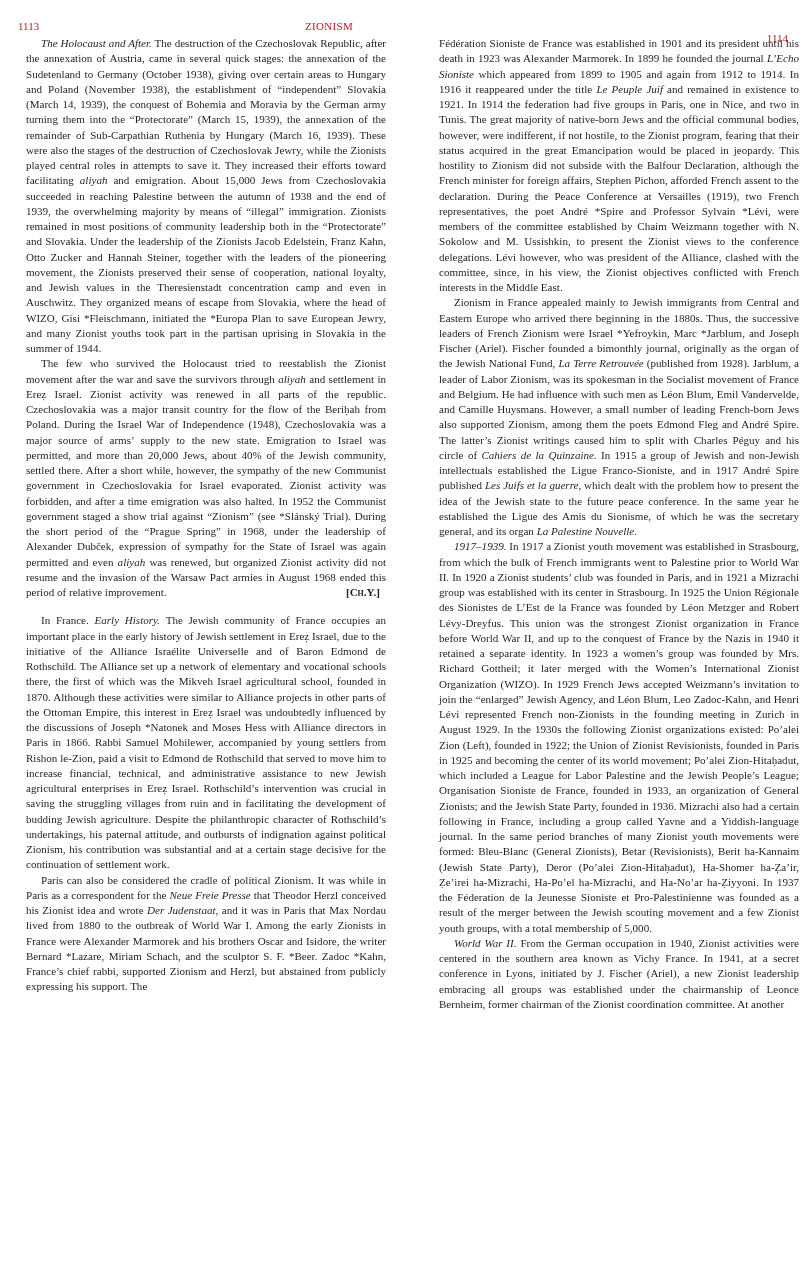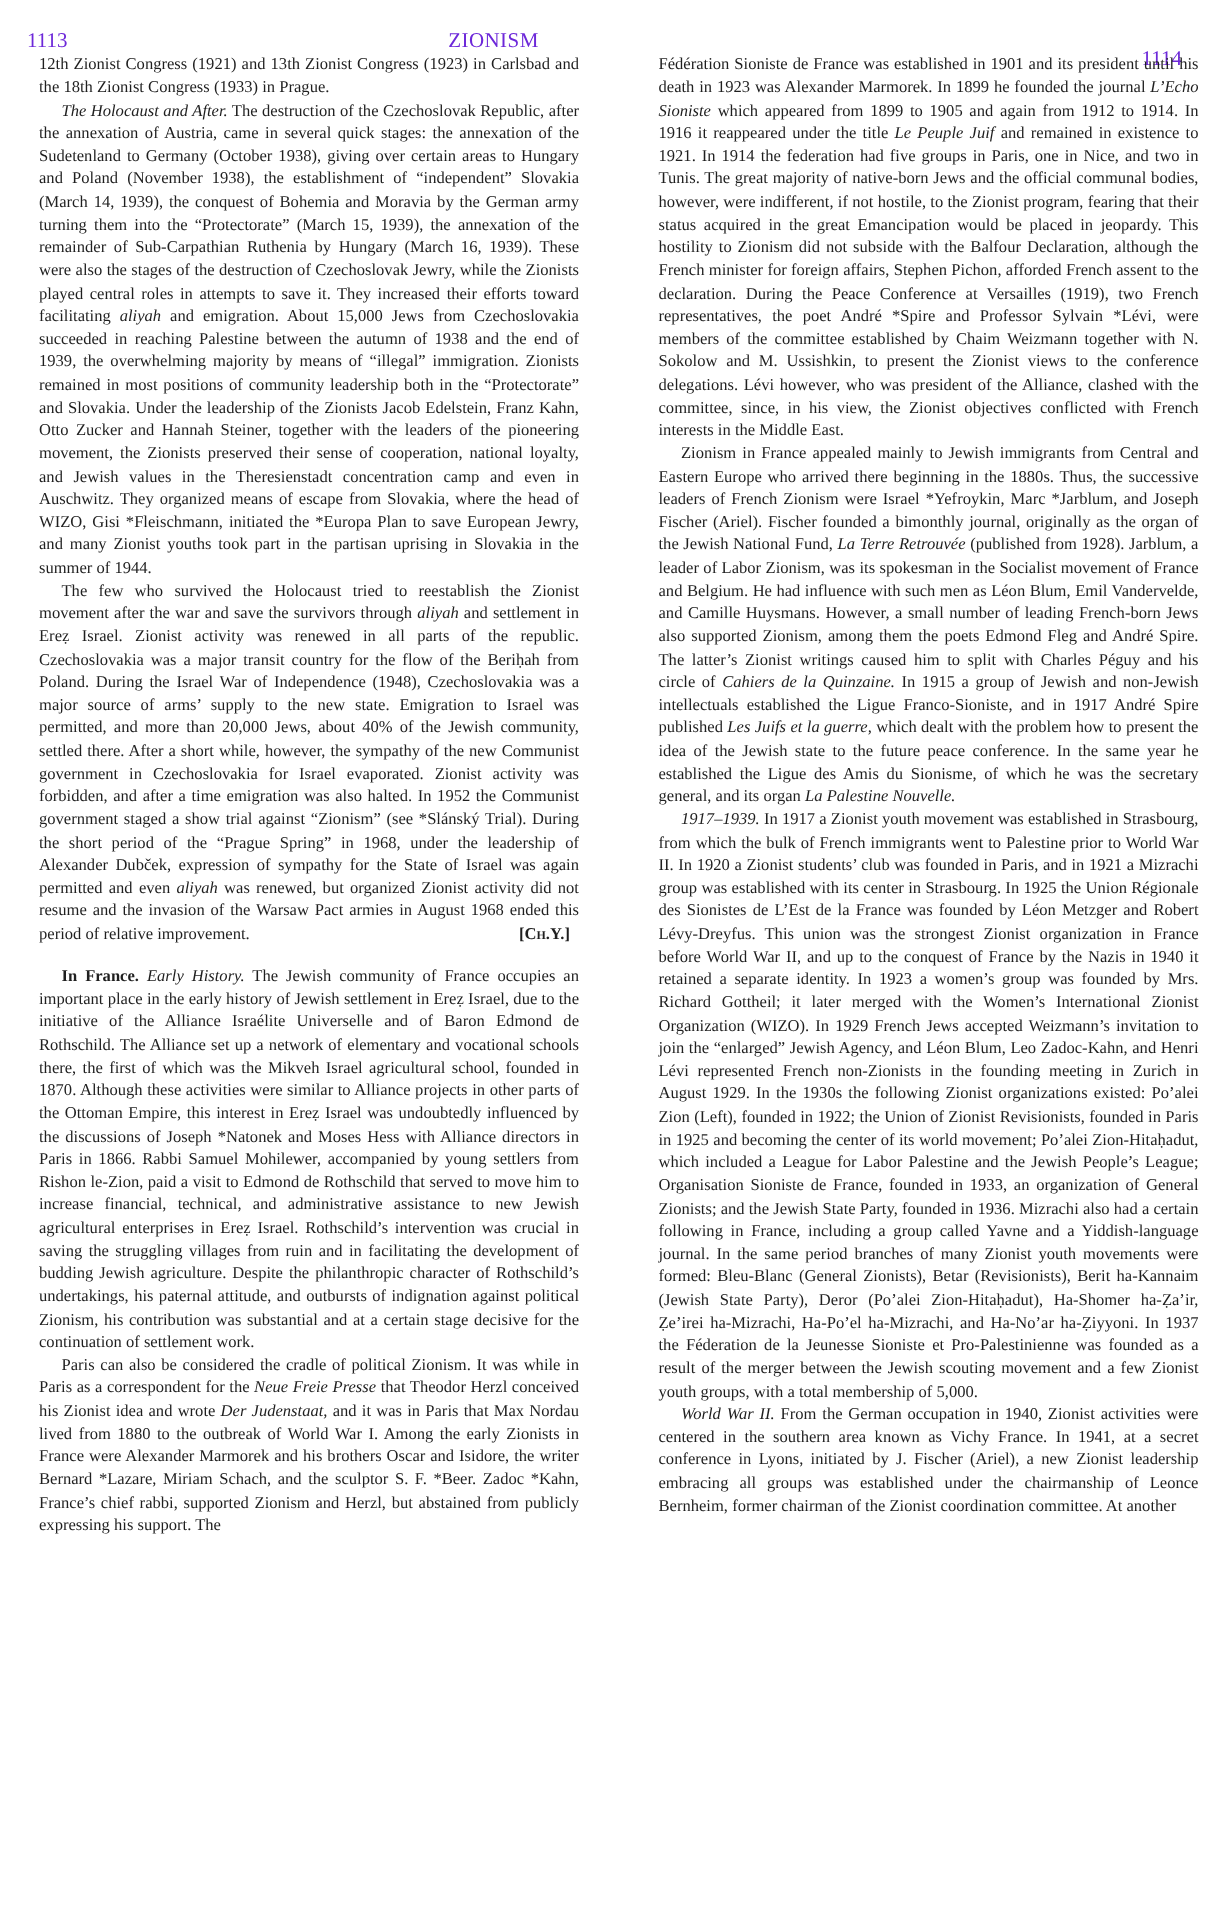--- a/index.html
+++ b/index.html
@@ -3,51 +3,50 @@
 <meta charset="utf-8">
 <style>
   html, body { margin: 0; padding: 0; background: #ffffff; }
   body {
     width: 805px; height: 1274px; overflow: hidden; position: relative;
     font-family: "Liberation Serif", "DejaVu Serif", serif;
     color: #1f1f1f;
   }
   .header {
     position: absolute; left: 0; top: 14px; width: 805px; height: 22px;
-    font-size: 14px; color: #6d28d9;
+    font-size: 11px; color: #b91c1c;
   }
   .header .pn-left { position: absolute; left: 18px; top: 6px; }
   .header .title { position: absolute; left: 0; width: 658px; top: 6px; text-align: center; letter-spacing: 0.3px; }
   .header .pn-right { position: absolute; right: 17px; top: 18px; }
   .col {
     position: absolute; top: 36px; width: 360px;
     font-size: 11.05px; line-height: 15.25px;
     text-align: justify; hyphens: none;
   }
   .col-left { left: 26px; }
   .col-right { left: 439px; }
   .para { margin: 0; text-indent: 15px; }
   .para.noindent { text-indent: 0; }
   .para.gap-before { margin-top: 13px; }
   .para .it { font-style: italic; }
-  .para .bd { font-weight: bold; }
+  .para .bd { font-weight: normal; }
   .para .sig { float: right; margin-right: 6px; font-weight: bold; }
   .para .sc { font-variant: small-caps; }
 </style>
 </head>
 <body>
 
 <div class="header">
   <span class="pn-left">1113</span>
   <span class="title">ZIONISM</span>
   <span class="pn-right">1114</span>
 </div>
 
 <div class="col col-left">
-    <p class="para noindent"><span>12th Zionist Congress (1921) and 13th Zionist Congress (1923) in Carlsbad and the 18th Zionist Congress (1933) in Prague.</span></p>
     <p class="para"><span class="it">The Holocaust and After.</span><span> The destruction of the Czechoslovak Republic, after the annexation of Austria, came in several quick stages: the annexation of the Sudetenland to Germany (October 1938), giving over certain areas to Hungary and Poland (November 1938), the establishment of “independent” Slovakia (March 14, 1939), the conquest of Bohemia and Moravia by the German army turning them into the “Protectorate” (March 15, 1939), the annexation of the remainder of Sub-Carpathian Ruthenia by Hungary (March 16, 1939). These were also the stages of the destruction of Czechoslovak Jewry, while the Zionists played central roles in attempts to save it. They increased their efforts toward facilitating </span><span class="it">aliyah</span><span> and emigration. About 15,000 Jews from Czechoslovakia succeeded in reaching Palestine between the autumn of 1938 and the end of 1939, the overwhelming majority by means of “illegal” immigration. Zionists remained in most positions of community leadership both in the “Protectorate” and Slovakia. Under the leadership of the Zionists Jacob Edelstein, Franz Kahn, Otto Zucker and Hannah Steiner, together with the leaders of the pioneering movement, the Zionists preserved their sense of cooperation, national loyalty, and Jewish values in the Theresienstadt concentration camp and even in Auschwitz. They organized means of escape from Slovakia, where the head of WIZO, Gisi *Fleischmann, initiated the *Europa Plan to save European Jewry, and many Zionist youths took part in the partisan uprising in Slovakia in the summer of 1944.</span></p>
     <p class="para"><span>The few who survived the Holocaust tried to reestablish the Zionist movement after the war and save the survivors through </span><span class="it">aliyah</span><span> and settlement in Ereẓ Israel. Zionist activity was renewed in all parts of the republic. Czechoslovakia was a major transit country for the flow of the Beriḥah from Poland. During the Israel War of Independence (1948), Czechoslovakia was a major source of arms’ supply to the new state. Emigration to Israel was permitted, and more than 20,000 Jews, about 40% of the Jewish community, settled there. After a short while, however, the sympathy of the new Communist government in Czechoslovakia for Israel evaporated. Zionist activity was forbidden, and after a time emigration was also halted. In 1952 the Communist government staged a show trial against “Zionism” (see *Slánský Trial). During the short period of the “Prague Spring” in 1968, under the leadership of Alexander Dubček, expression of sympathy for the State of Israel was again permitted and even </span><span class="it">aliyah</span><span> was renewed, but organized Zionist activity did not resume and the invasion of the Warsaw Pact armies in August 1968 ended this period of relative improvement. </span><span class="sig sc">[Ch.Y.]</span></p>
     <p class="para gap-before"><span class="bd">In France.</span><span> </span><span class="it">Early History.</span><span> The Jewish community of France occupies an important place in the early history of Jewish settlement in Ereẓ Israel, due to the initiative of the Alliance Israélite Universelle and of Baron Edmond de Rothschild. The Alliance set up a network of elementary and vocational schools there, the first of which was the Mikveh Israel agricultural school, founded in 1870. Although these activities were similar to Alliance projects in other parts of the Ottoman Empire, this interest in Ereẓ Israel was undoubtedly influenced by the discussions of Joseph *Natonek and Moses Hess with Alliance directors in Paris in 1866. Rabbi Samuel Mohilewer, accompanied by young settlers from Rishon le-Zion, paid a visit to Edmond de Rothschild that served to move him to increase financial, technical, and administrative assistance to new Jewish agricultural enterprises in Ereẓ Israel. Rothschild’s intervention was crucial in saving the struggling villages from ruin and in facilitating the development of budding Jewish agriculture. Despite the philanthropic character of Rothschild’s undertakings, his paternal attitude, and outbursts of indignation against political Zionism, his contribution was substantial and at a certain stage decisive for the continuation of settlement work.</span></p>
     <p class="para"><span>Paris can also be considered the cradle of political Zionism. It was while in Paris as a correspondent for the </span><span class="it">Neue Freie Presse</span><span> that Theodor Herzl conceived his Zionist idea and wrote </span><span class="it">Der Judenstaat,</span><span> and it was in Paris that Max Nordau lived from 1880 to the outbreak of World War I. Among the early Zionists in France were Alexander Marmorek and his brothers Oscar and Isidore, the writer Bernard *Lazare, Miriam Schach, and the sculptor S. F. *Beer. Zadoc *Kahn, France’s chief rabbi, supported Zionism and Herzl, but abstained from publicly expressing his support. The</span></p>
   </div>
 <div class="col col-right">
     <p class="para noindent"><span>Fédération Sioniste de France was established in 1901 and its president until his death in 1923 was Alexander Marmorek. In 1899 he founded the journal </span><span class="it">L’Echo Sioniste</span><span> which appeared from 1899 to 1905 and again from 1912 to 1914. In 1916 it reappeared under the title </span><span class="it">Le Peuple Juif</span><span> and remained in existence to 1921. In 1914 the federation had five groups in Paris, one in Nice, and two in Tunis. The great majority of native-born Jews and the official communal bodies, however, were indifferent, if not hostile, to the Zionist program, fearing that their status acquired in the great Emancipation would be placed in jeopardy. This hostility to Zionism did not subside with the Balfour Declaration, although the French minister for foreign affairs, Stephen Pichon, afforded French assent to the declaration. During the Peace Conference at Versailles (1919), two French representatives, the poet André *Spire and Professor Sylvain *Lévi, were members of the committee established by Chaim Weizmann together with N. Sokolow and M. Ussishkin, to present the Zionist views to the conference delegations. Lévi however, who was president of the Alliance, clashed with the committee, since, in his view, the Zionist objectives conflicted with French interests in the Middle East.</span></p>
     <p class="para"><span>Zionism in France appealed mainly to Jewish immigrants from Central and Eastern Europe who arrived there beginning in the 1880s. Thus, the successive leaders of French Zionism were Israel *Yefroykin, Marc *Jarblum, and Joseph Fischer (Ariel). Fischer founded a bimonthly journal, originally as the organ of the Jewish National Fund, </span><span class="it">La Terre Retrouvée</span><span> (published from 1928). Jarblum, a leader of Labor Zionism, was its spokesman in the Socialist movement of France and Belgium. He had influence with such men as Léon Blum, Emil Vandervelde, and Camille Huysmans. However, a small number of leading French-born Jews also supported Zionism, among them the poets Edmond Fleg and André Spire. The latter’s Zionist writings caused him to split with Charles Péguy and his circle of </span><span class="it">Cahiers de la Quinzaine.</span><span> In 1915 a group of Jewish and non-Jewish intellectuals established the Ligue Franco-Sioniste, and in 1917 André Spire published </span><span class="it">Les Juifs et la guerre,</span><span> which dealt with the problem how to present the idea of the Jewish state to the future peace conference. In the same year he established the Ligue des Amis du Sionisme, of which he was the secretary general, and its organ </span><span class="it">La Palestine Nouvelle.</span></p>
     <p class="para"><span class="it">1917–1939.</span><span> In 1917 a Zionist youth movement was established in Strasbourg, from which the bulk of French immigrants went to Palestine prior to World War II. In 1920 a Zionist students’ club was founded in Paris, and in 1921 a Mizrachi group was established with its center in Strasbourg. In 1925 the Union Régionale des Sionistes de L’Est de la France was founded by Léon Metzger and Robert Lévy-Dreyfus. This union was the strongest Zionist organization in France before World War II, and up to the conquest of France by the Nazis in 1940 it retained a separate identity. In 1923 a women’s group was founded by Mrs. Richard Gottheil; it later merged with the Women’s International Zionist Organization (WIZO). In 1929 French Jews accepted Weizmann’s invitation to join the “enlarged” Jewish Agency, and Léon Blum, Leo Zadoc-Kahn, and Henri Lévi represented French non-Zionists in the founding meeting in Zurich in August 1929. In the 1930s the following Zionist organizations existed: Po’alei Zion (Left), founded in 1922; the Union of Zionist Revisionists, founded in Paris in 1925 and becoming the center of its world movement; Po’alei Zion-Hitaḥadut, which included a League for Labor Palestine and the Jewish People’s League; Organisation Sioniste de France, founded in 1933, an organization of General Zionists; and the Jewish State Party, founded in 1936. Mizrachi also had a certain following in France, including a group called Yavne and a Yiddish-language journal. In the same period branches of many Zionist youth movements were formed: Bleu-Blanc (General Zionists), Betar (Revisionists), Berit ha-Kannaim (Jewish State Party), Deror (Po’alei Zion-Hitaḥadut), Ha-Shomer ha-Ẓa’ir, Ẓe’irei ha-Mizrachi, Ha-Po’el ha-Mizrachi, and Ha-No’ar ha-Ẓiyyoni. In 1937 the Féderation de la Jeunesse Sioniste et Pro-Palestinienne was founded as a result of the merger between the Jewish scouting movement and a few Zionist youth groups, with a total membership of 5,000.</span></p>
     <p class="para"><span class="it">World War II.</span><span> From the German occupation in 1940, Zionist activities were centered in the southern area known as Vichy France. In 1941, at a secret conference in Lyons, initiated by J. Fischer (Ariel), a new Zionist leadership embracing all groups was established under the chairmanship of Leonce Bernheim, former chairman of the Zionist coordination committee. At another</span></p>

